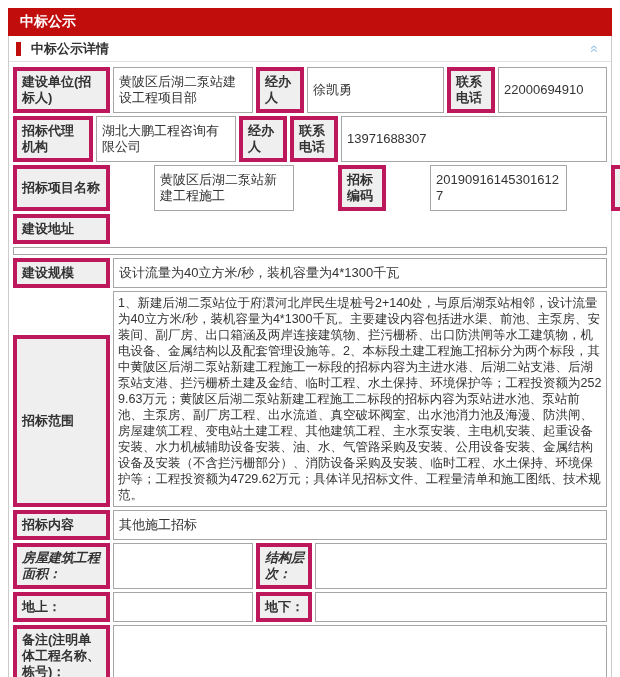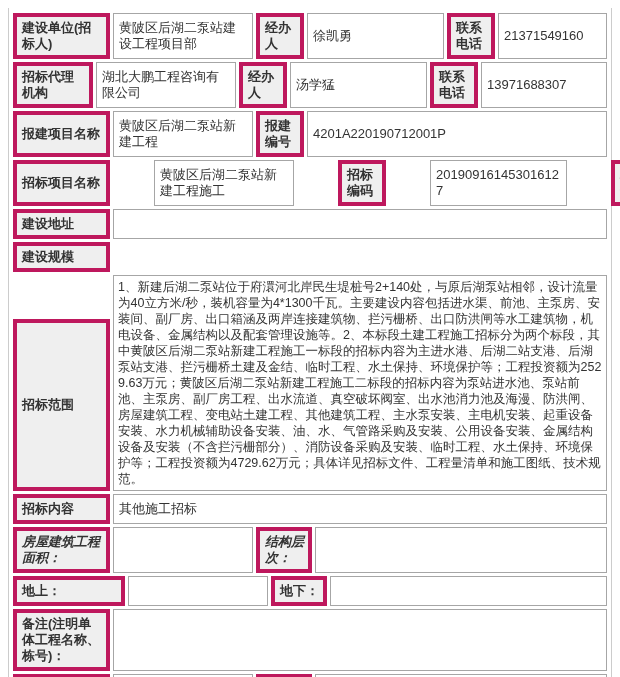--- a/index.html
+++ b/index.html
@@ -43,75 +43,77 @@
   .grow { flex:1 1 auto; }
   [data-name="scope-value"] {
     font-size:12.5px; line-height:16px; align-items:flex-start;
     padding:3px 4px; display:block;
   }
 </style>
 </head>
 <body>
 
 <div class="wrap" data-name="page-container">
+  <div class="titlebar" data-name="page-title-bar">
+    <span data-name="page-title">中标公示</span>
+  </div>
   <div class="panel" data-name="detail-panel">
+    <div class="detailbar" data-name="section-header">
+      <span class="accent" data-name="red-accent-bar"></span>
+      <span class="detail-title" data-name="section-title">中标公示详情</span>
+      <span class="chev" data-name="collapse-up-icon">«</span>
+    </div>
     <div class="tbl" data-name="detail-table">
         <div class="row" data-name="table-row" style="min-height: 40px;">
           <div class="cell lbl" data-name="tenderee-label" style="width: 97px;">建设单位(招标人)</div>
           <div class="cell val" data-name="tenderee-value" style="width: 140px;">黄陂区后湖二泵站建设工程项目部</div>
           <div class="cell lbl" data-name="handler-label" style="width: 48px;">经办人</div>
           <div class="cell val" data-name="handler-value" style="width: 137px;">徐凯勇</div>
           <div class="cell lbl" data-name="phone-label" style="width: 48px;">联系电话</div>
-          <div class="cell val grow" data-name="phone-value">21371549160</div>
+          <div class="cell val grow" data-name="phone-value">22000694910</div>
         </div>
         <div class="row" data-name="table-row" style="min-height: 40px;">
           <div class="cell lbl" data-name="agency-label" style="width: 80px;">招标代理机构</div>
           <div class="cell val" data-name="agency-value" style="width: 140px;">湖北大鹏工程咨询有限公司</div>
           <div class="cell lbl" data-name="handler2-label" style="width: 48px;">经办人</div>
-          <div class="cell val" data-name="handler2-value" style="width: 137px;">汤学猛</div>
           <div class="cell lbl" data-name="phone2-label" style="width: 48px;">联系电话</div>
           <div class="cell val grow" data-name="phone2-value">13971688307</div>
-        </div>
-        <div class="row" data-name="table-row" style="min-height: 40px;">
-          <div class="cell lbl" data-name="project-name-label" style="width: 97px;">报建项目名称</div>
-          <div class="cell val" data-name="project-name-value" style="width: 140px;">黄陂区后湖二泵站新建工程</div>
-          <div class="cell lbl" data-name="project-no-label" style="width: 48px;">报建编号</div>
-          <div class="cell val grow" data-name="project-no-value">4201A220190712001P</div>
         </div>
         <div class="row" data-name="table-row" style="min-height: 36px; gap: 44px;">
           <div class="cell lbl" data-name="tender-project-label" style="width: 97px;">招标项目名称</div>
           <div class="cell val" data-name="tender-project-value" style="width: 140px;">黄陂区后湖二泵站新建工程施工</div>
           <div class="cell lbl" data-name="tender-code-label" style="width: 48px;">招标编码</div>
           <div class="cell val" data-name="tender-code-value" style="width: 137px;">201909161453016127</div>
           <div class="cell lbl" data-name="section-no-label" style="width: 48px;">标段号</div>
           <div class="cell val grow" data-name="section-no-value">1</div>
         </div>
-        <div class="row" data-name="table-row" style="min-height: 25px;">
+        <div class="row" data-name="table-row" style="min-height: 25px; flex-direction: column;">
           <div class="cell lbl" data-name="address-label" style="width: 97px;">建设地址</div>
           <div class="cell val grow" data-name="address-value"></div>
         </div>
         <div class="row" data-name="table-row" style="min-height: 25px;">
           <div class="cell lbl" data-name="scale-label" style="width: 97px;">建设规模</div>
+          <div class="cell val grow" data-name="scale-value">设计流量为40立方米/秒，装机容量为4*1300千瓦</div>
         </div>
         <div class="row" data-name="table-row" style="min-height: 195px;">
           <div class="cell lbl" data-name="scope-label" style="width: 97px; margin-top: 44px;">招标范围</div>
           <div class="cell val grow" data-name="scope-value">1、新建后湖二泵站位于府澴河北岸民生堤桩号2+140处，与原后湖泵站相邻，设计流量为40立方米/秒，装机容量为4*1300千瓦。主要建设内容包括进水渠、前池、主泵房、安装间、副厂房、出口箱涵及两岸连接建筑物、拦污栅桥、出口防洪闸等水工建筑物，机电设备、金属结构以及配套管理设施等。2、本标段土建工程施工招标分为两个标段，其中黄陂区后湖二泵站新建工程施工一标段的招标内容为主进水港、后湖二站支港、后湖泵站支港、拦污栅桥土建及金结、临时工程、水土保持、环境保护等；工程投资额为2529.63万元；黄陂区后湖二泵站新建工程施工二标段的招标内容为泵站进水池、泵站前池、主泵房、副厂房工程、出水流道、真空破坏阀室、出水池消力池及海漫、防洪闸、房屋建筑工程、变电站土建工程、其他建筑工程、主水泵安装、主电机安装、起重设备安装、水力机械辅助设备安装、油、水、气管路采购及安装、公用设备安装、金属结构设备及安装（不含拦污栅部分）、消防设备采购及安装、临时工程、水土保持、环境保护等；工程投资额为4729.62万元；具体详见招标文件、工程量清单和施工图纸、技术规范。</div>
         </div>
         <div class="row" data-name="table-row" style="min-height: 25px;">
           <div class="cell lbl" data-name="content-label" style="width: 97px;">招标内容</div>
           <div class="cell val grow" data-name="content-value">其他施工招标</div>
         </div>
         <div class="row" data-name="table-row" style="min-height: 42px; font-style: italic;">
           <div class="cell lbl" data-name="building-area-label" style="width: 97px;">房屋建筑工程面积：</div>
           <div class="cell val" data-name="building-area-value" style="width: 140px;"></div>
           <div class="cell lbl" data-name="structure-label" style="width: 56px;">结构层次：</div>
           <div class="cell val grow" data-name="structure-value"></div>
         </div>
         <div class="row" data-name="table-row" style="min-height: 27px;">
-          <div class="cell lbl" data-name="above-ground-label" style="width: 112px;">地上：</div>
+          <div class="cell lbl" data-name="above-ground-label" style="width: 97px;">地上：</div>
           <div class="cell val" data-name="above-ground-value" style="width: 140px;"></div>
           <div class="cell lbl" data-name="below-ground-label" style="width: 56px;">地下：</div>
           <div class="cell val grow" data-name="below-ground-value"></div>
         </div>
         <div class="row" data-name="table-row" style="min-height: 52px;">
           <div class="cell lbl" data-name="remark-label" style="width: 97px;">备注(注明单体工程名称、栋号)：</div>
           <div class="cell val grow" data-name="remark-value"></div>
         </div>
         <div class="row" data-name="table-row" style="min-height: 26px;">
           <div class="cell lbl" data-name="method-label" style="width: 97px;">招标方式</div>

